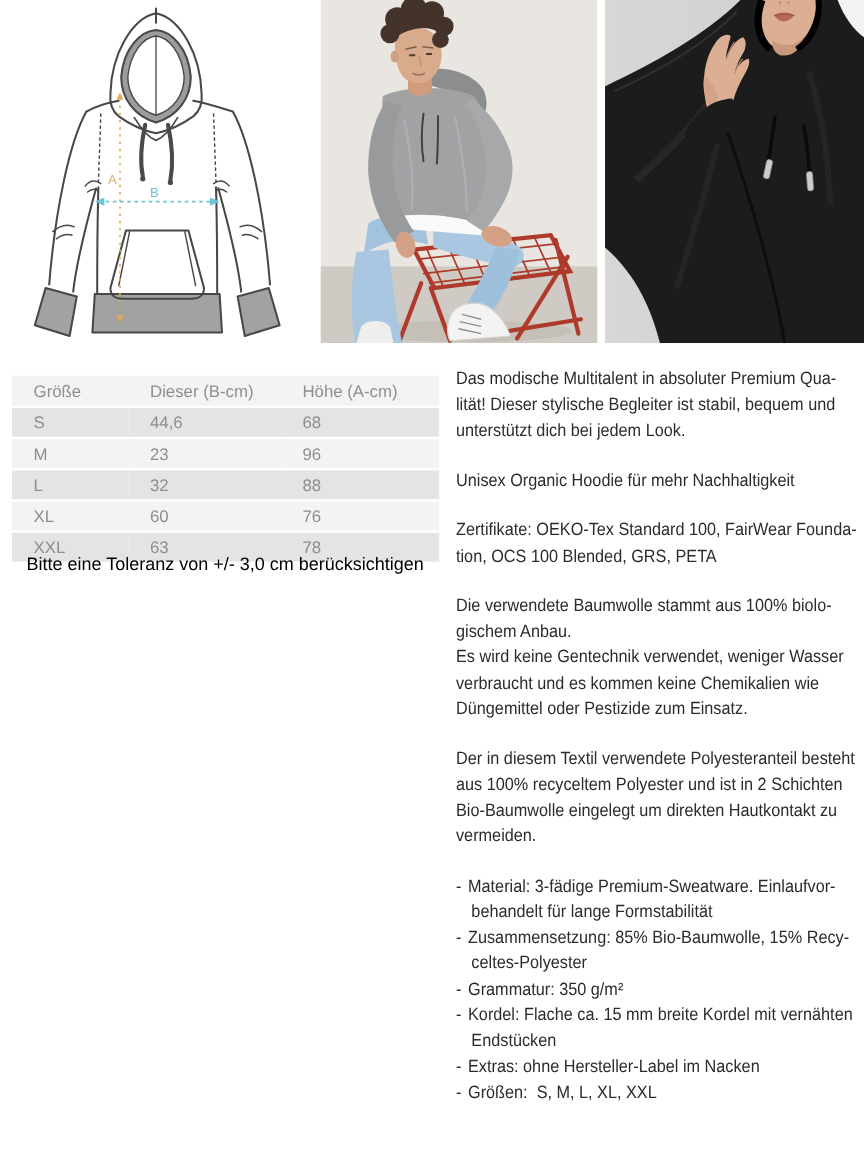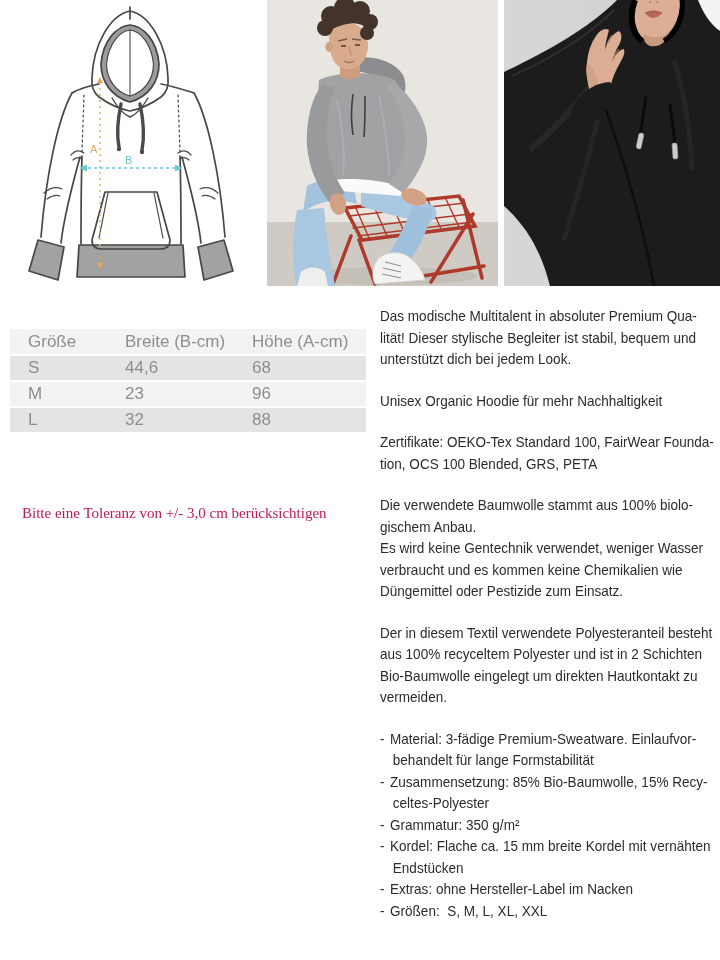--- a/index.html
+++ b/index.html
@@ -8,29 +8,29 @@
   .page { position:relative; width:720px; height:960px; background:#fff; overflow:hidden; }
 
   
   .gallery-panel { position:absolute; top:0; overflow:hidden; }
   .diagram-panel { left:0; width:265px; height:288px; background:#fff; }
   .photo-panel-1 { left:267px; width:231px; height:286px; }
   .photo-panel-2 { left:504px; width:216px; height:286px; }
   .gallery-panel svg { display:block; width:100%; height:100%; }
 
   
-  table.size-table { position:absolute; left:10px; top:329px; width:356px; border-collapse:collapse;
-    font-size:17px; color:#8e8e8e; }
+  table.size-table { position:absolute; left:10px; top:313px; width:356px; border-collapse:collapse;
+    font-size:14px; color:#8e8e8e; }
   table.size-table th, table.size-table td { font-weight:normal; text-align:left; height:26px;
     padding:0 0 0 18px; border-bottom:2px solid #ffffff; }
   table.size-table thead th { background:#f3f3f3; }
   table.size-table tbody tr:nth-child(odd)  td { background:#e4e4e4; }
   table.size-table tbody tr:nth-child(even) td { background:#f3f3f3; }
 
-  .tolerance-note { position:absolute; left:22px; top:505px; font-size:15px; color:#be185d;font-family:Liberation Serif, serif; }
+  .tolerance-note { position:absolute; left:22px; top:462px; font-size:15px; color:#000000; }
 
   
   .description { position:absolute; left:380px; top:306px; width:366px;
     transform:scaleX(0.915); transform-origin:0 0;
     font-size:14.8px; line-height:21.5px; color:#2b2b2b; }
   .description p { margin:0 0 20px 0; white-space:pre-line; }
   ul.bullets { list-style:none; margin:0; padding:0; }
   ul.bullets li { padding-left:14px; text-indent:-14px; white-space:pre-wrap; }
   .bullet-marker { margin-right:6px; }
 </style>
@@ -227,39 +227,49 @@
 
   <table class="size-table">
     <colgroup>
         <col style="width:97px">
         <col style="width:127px">
         <col style="width:132px">
       </colgroup>
     <thead>
       <tr>
         <th>Größe</th>
-        <th>Breite (B-cm)</th>
+        <th>Dieser (B-cm)</th>
         <th>Höhe (A-cm)</th>
       </tr>
     </thead>
     <tbody>
       <tr>
         <td>S</td>
         <td>44,6</td>
         <td>68</td>
       </tr>
       <tr>
         <td>M</td>
         <td>23</td>
         <td>96</td>
       </tr>
       <tr>
         <td>L</td>
         <td>32</td>
         <td>88</td>
+      </tr>
+      <tr>
+        <td>XL</td>
+        <td>60</td>
+        <td>76</td>
+      </tr>
+      <tr>
+        <td>XXL</td>
+        <td>63</td>
+        <td>78</td>
       </tr>
     </tbody>
   </table>
 
   <div class="tolerance-note">Bitte eine Toleranz von +/- 3,0 cm berücksichtigen</div>
 
   <div class="description">
     <p>Das modische Multitalent in absoluter Premium Qua­lität! Dieser stylische Begleiter ist stabil, bequem und unterstützt dich bei jedem Look.</p>
     <p>Unisex Organic Hoodie für mehr Nachhaltigkeit</p>
     <p>Zertifikate: OEKO-Tex Standard 100, FairWear Founda­tion, OCS 100 Blended, GRS, PETA</p>

